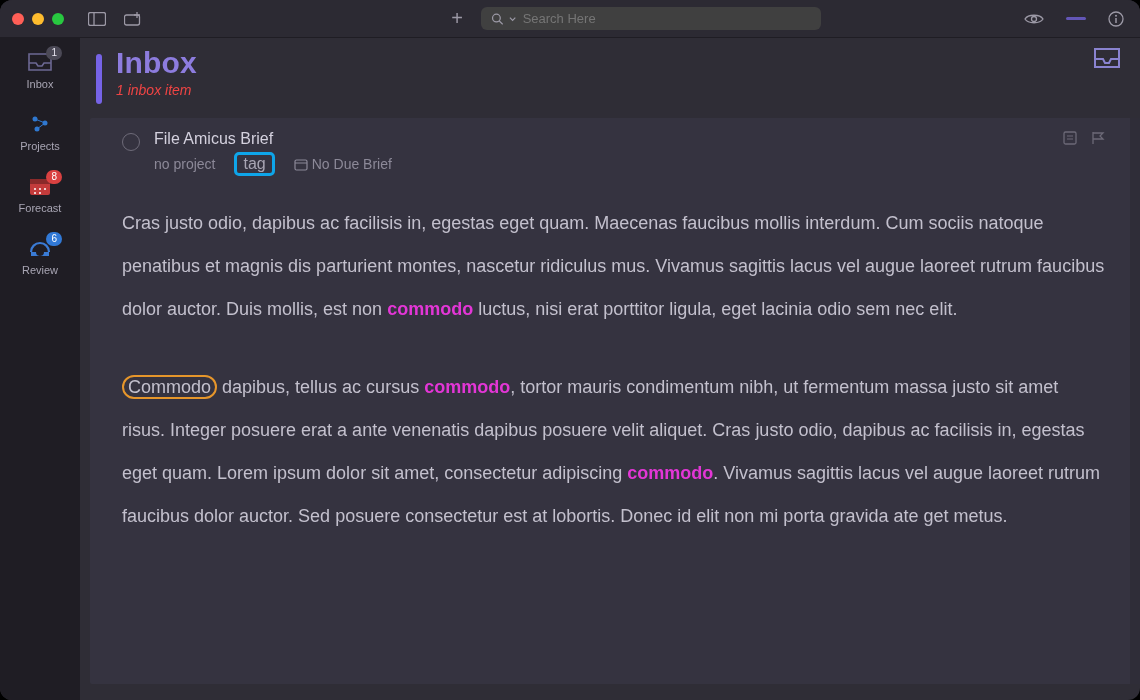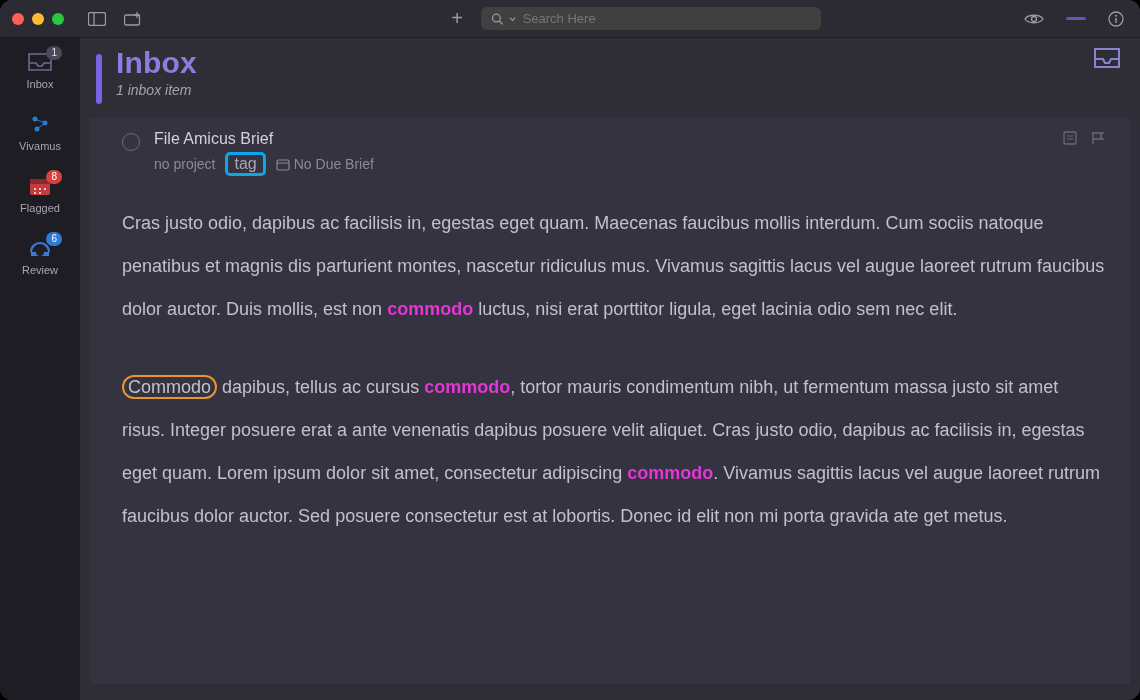--- a/index.html
+++ b/index.html
@@ -34,39 +34,39 @@
   .side-item { display: flex; flex-direction: column; align-items: center; color: #a8a5b3; font-size: 11px; gap: 4px; cursor: pointer; position: relative; width: 100%; padding: 4px 0;}
   .side-item .ico { width: 28px; height: 24px; display:flex; align-items:center; justify-content:center; position:relative;}
   .badge { position: absolute; top: -4px; right: -8px; background: #4b4956; color: #e7e5ef; font-size: 10px; border-radius: 9px; padding: 0 5px; line-height: 14px; min-width:14px; text-align:center; }
   .badge.red { background: #d94141; color:#fff; }
   .badge.blue { background: #3179d6; color:#fff; }
   
   .main { flex: 1; display:flex; min-width:0; }
   .bar-accent { width: 6px; background: #7663e6; border-radius: 3px; margin: 8px 0 0 2px; height: 50px; }
   .header-row { display:flex; align-items:flex-start; padding: 8px 18px 14px 14px; }
   .header-title { font-size: 30px; font-weight: 700; color: #8d7cde; letter-spacing:.2px;}
-  .header-sub { color: #a3a3a3; font-size: 14px; font-style: italic; margin-top:2px;}
+  .header-sub { color: #ef4444; font-size: 14px; font-style: italic; margin-top:2px;}
   .header-right { margin-left:auto; }
   .header-right .tray-icon { color:#7b77b6; }
 
   .task-area {
     flex:1; background: #353340; margin: 0 0 16px 10px; border-radius: 2px; overflow:hidden;
     display:flex; position:relative;
   }
   .task-inner { flex:1; padding: 12px 24px 20px 32px; overflow:auto; }
   .right-scroll { width:10px; background:#2f2d38; }
 
   .task-head { display:flex; align-items:flex-start; gap:14px; }
   .checkbox {
     width:18px; height:18px; border:1.5px solid #6e6b79; border-radius:50%; margin-top:3px; flex: none;
     cursor:pointer;
   }
   .task-titleblock { display:flex; flex-direction:column; gap:4px; }
   .task-title { color:#d4d1de; font-size:16px; }
-  .task-meta { display:flex; align-items:center; gap:10px; color:#8c8998; font-size:14px; }
+  .task-meta { display:flex; align-items:center; gap:19px; color:#8c8998; font-size:14px; }
   .tag-chip { border:3px solid #0ea5e9; color:#a9a6b4; border-radius:5px; padding:0 6px; font-size:16px; line-height:18px;}
   .due { display:flex; align-items:center; gap:4px; }
   .task-icons { margin-left:auto; display:flex; gap:12px; color:#6c6977; }
 
   .note {
     margin-top: 26px; margin-left: 0;
     color:#c3c0cd; font-family: Liberation Sans, sans-serif; font-size:18px;
     line-height:2.4;
   }
   .note p { margin-bottom: 34px; }
@@ -147,38 +147,38 @@
 
       <div class="side-item">
         <div class="ico">
           <svg width="22" height="22" viewBox="0 0 22 22">
               <circle cx="6" cy="6" r="2.5" fill="#2f78d0"></circle>
               <circle cx="16" cy="10" r="2.5" fill="#2f78d0"></circle>
               <circle cx="8" cy="16" r="2.5" fill="#2f78d0"></circle>
               <path d="M6 6 L16 10 L8 16" fill="none" stroke="#2f78d0" stroke-width="1"></path>
             </svg>
         </div>
-        <span>Vivamus</span>
+        <span>Projects</span>
       </div>
 
 
       <div class="side-item">
         <div class="ico">
           <svg width="24" height="22" viewBox="0 0 24 22">
               <rect x="2" y="4" width="20" height="16" rx="2" fill="#c33b3b"></rect>
               <rect x="2" y="4" width="20" height="5" fill="#8a2a2a"></rect>
               <circle cx="7" cy="14" r="1" fill="#fff"></circle>
               <circle cx="12" cy="14" r="1" fill="#fff"></circle>
               <circle cx="17" cy="14" r="1" fill="#fff"></circle>
               <circle cx="7" cy="18" r="1" fill="#fff"></circle>
               <circle cx="12" cy="18" r="1" fill="#fff"></circle>
             </svg>
           <span class="badge red">8</span>
         </div>
-        <span>Flagged</span>
+        <span>Forecast</span>
       </div>
 
 
       <div class="side-item">
         <div class="ico">
           <svg width="24" height="20" viewBox="0 0 24 20">
               <path d="M3 14 A9 9 0 1 1 21 14" fill="none" stroke="#3a7bd5" stroke-width="2.2"></path>
               <path d="M3 14 H8 A4 4 0 0 0 16 14 H21 V18 H3 Z" fill="#3a7bd5"></path>
             </svg>
           <span class="badge blue">6</span>

